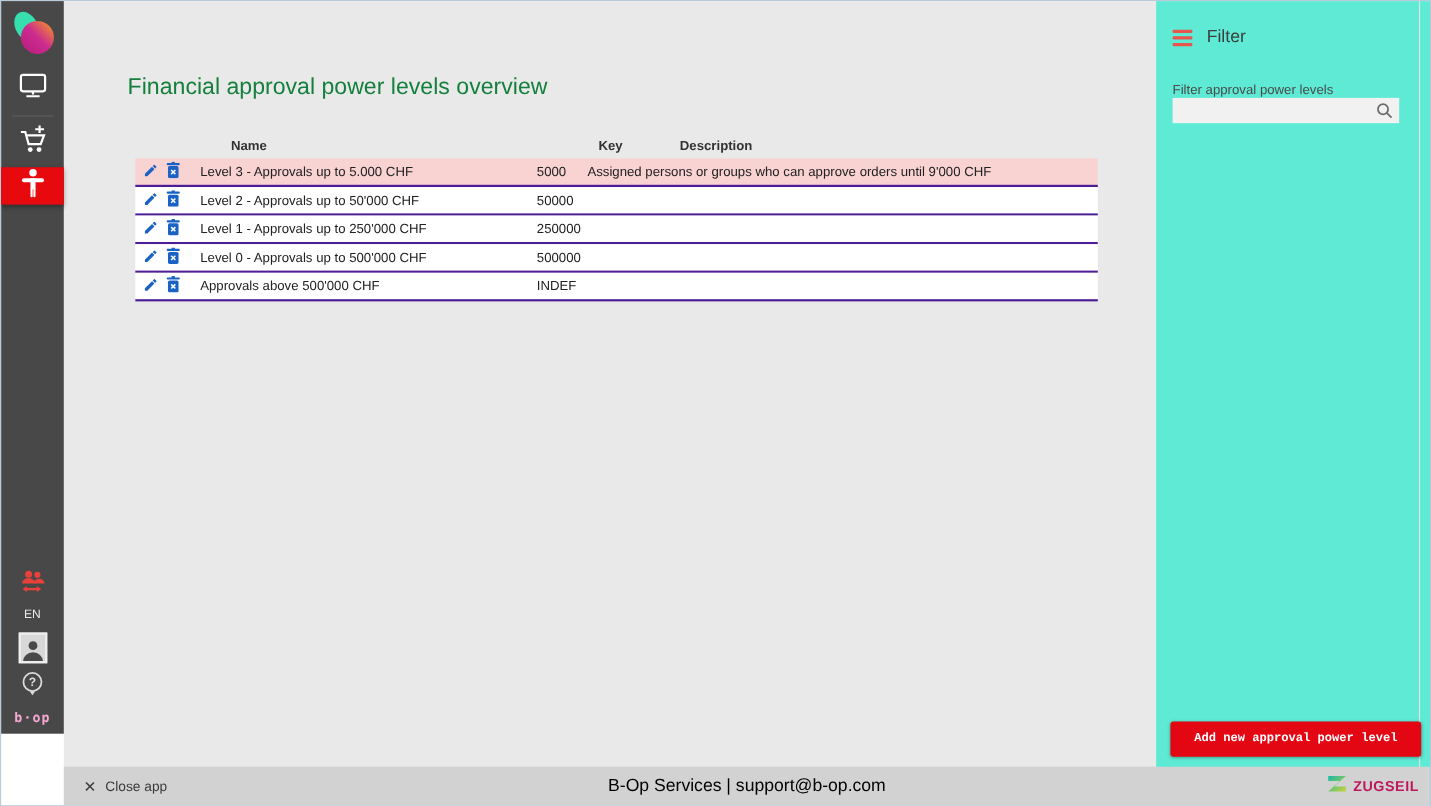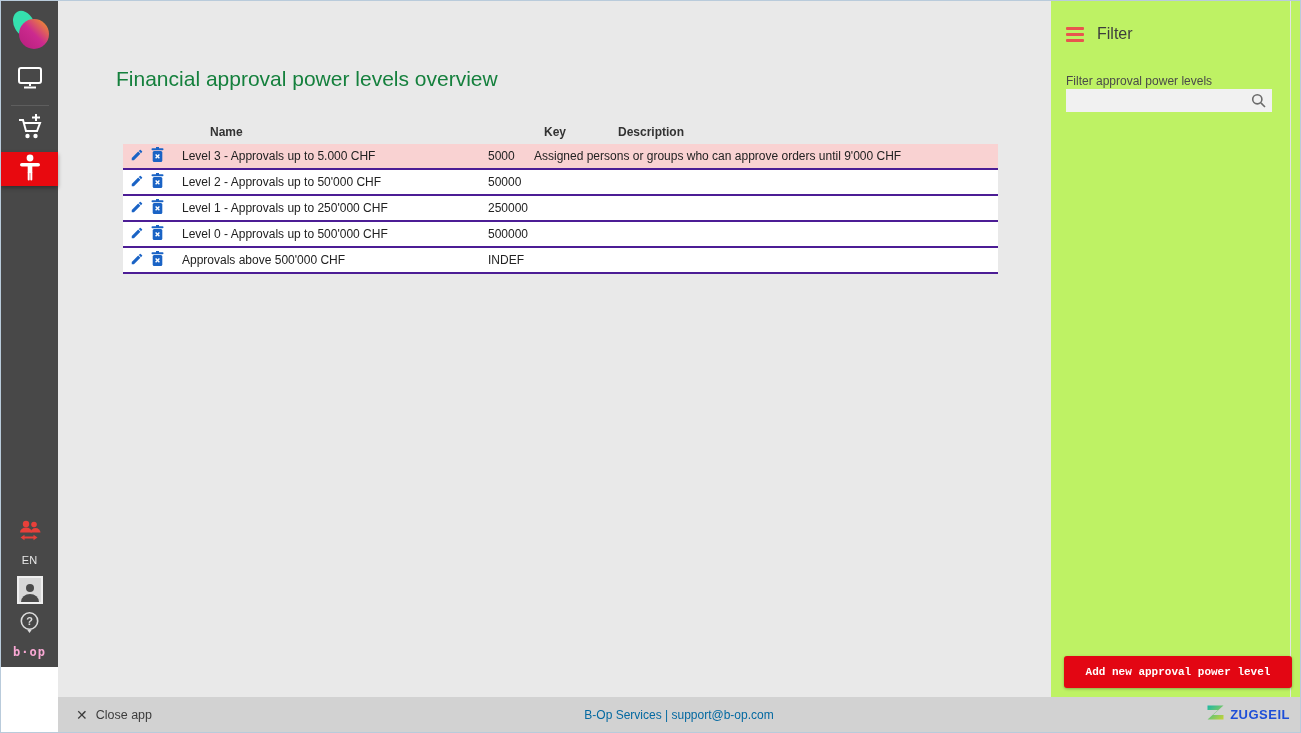--- a/index.html
+++ b/index.html
@@ -54,21 +54,21 @@
   .tbody .trow { background:#ffffff; border-bottom:2px solid #4c1d95; color:#222222; cursor:pointer; }
   .tbody .trow.highlight { background:#f9d2d2; }
   .cell-actions { width:59px; padding-left:7px; display:flex; align-items:center; gap:7px; }
   .cell-name { width:262px; }
   .cell-key  { width:90px;padding-left:44px; }
   .cell-desc { flex:1; }
   .icon-btn { display:flex; align-items:center; justify-content:center; cursor:pointer; background:none; border:none; padding:0; }
   
   .filter-panel {
     position:absolute; left:1050px; top:0; width:250px; height:698px;
-    background:#bef264;
+    background:#5eead4;
   }
   .panel-edge-line { position:absolute; right:10px; top:0; width:1px; height:698px; background:#e3e3e3; }
   .filter-header { position:absolute; left:15px; top:24px; display:flex; align-items:center; gap:13px; }
   .hamburger { display:flex; flex-direction:column; gap:3px; cursor:pointer; }
   .hamburger span { display:block; width:18px; height:3px; background:#e8554e; border-radius:1px; }
   .filter-title { font-size:16px; color:#3d3d3d; }
   .filter-label { position:absolute; left:15px; top:73px; font-size:12px; color:#4a4a4a; }
   .search-box {
     position:absolute; left:15px; top:88px; width:206px; height:23px;
     background:#f1f1f1; display:flex; align-items:center;
@@ -89,26 +89,26 @@
     position:absolute; left:57px; bottom:0; width:1242px; height:35px;
     background:#d2d2d2; display:flex; align-items:center; z-index:5;
   }
   .close-app {
     margin-left:18px; display:flex; align-items:center; gap:8px;
     color:#3c3c3c; font-size:12.5px; cursor:pointer; z-index:2;
   }
   .close-x { font-size:14px; line-height:1; }
   .footer-center {
     position:absolute; left:0; width:100%; text-align:center;
-    font-size:12px; color:#0369a1;
+    font-size:16px; color:#000000;
   }
   .brand-zugseil {
     margin-left:auto; margin-right:10px; display:flex; align-items:center; gap:5px; z-index:2;
   }
-  .zugseil-text { font-size:13px; font-weight:bold; color:#1d4ed8; letter-spacing:0.5px; }
+  .zugseil-text { font-size:13px; font-weight:bold; color:#be185d; letter-spacing:0.5px; }
 </style>
 </head>
 <body>
 
 <div class="sidebar">
   <div class="app-logo">
     <svg width="44" height="46" viewBox="0 0 44 46">
       <defs>
         <linearGradient id="lgLogo" x1="0" y1="1" x2="1" y2="0">
           <stop offset="0" stop-color="#b51d7d"></stop>

